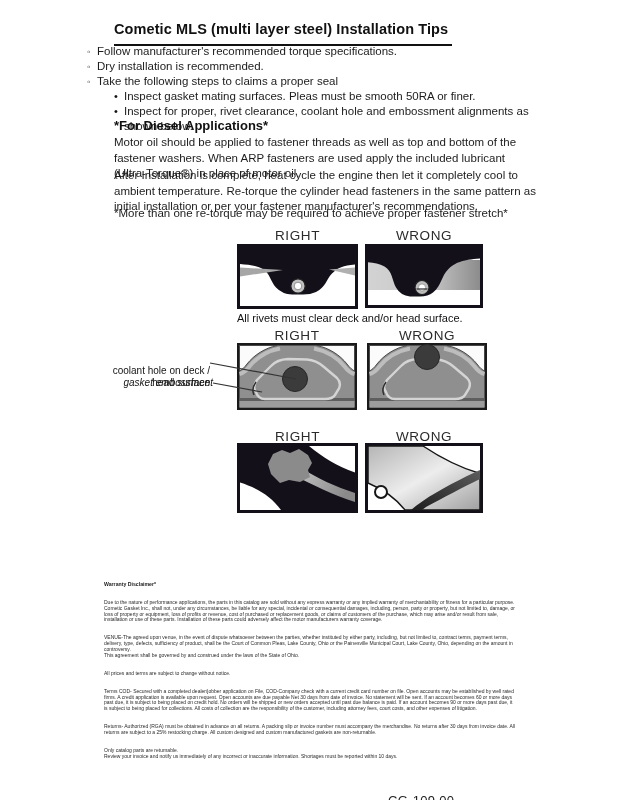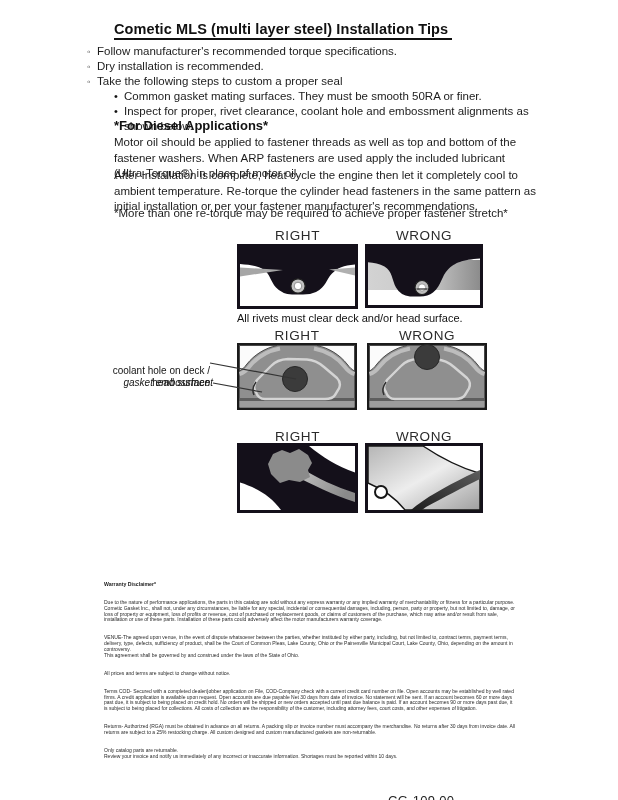--- a/index.html
+++ b/index.html
@@ -1,21 +1,21 @@
 <!DOCTYPE html>
 <html><head>
 <meta charset="utf-8">
 <style>
   html,body{margin:0;padding:0;background:#ffffff;}
   .page{position:relative;width:618px;height:800px;background:#ffffff;overflow:hidden;
         font-family:"Liberation Sans","DejaVu Sans",sans-serif;color:#1c1c1c;}
   .abs{position:absolute;}
 
   .title{font-size:14.5px;font-weight:bold;color:#111;border-bottom:2px solid #111;
-         padding-bottom:1px;padding-right:4px;letter-spacing:.1px;}
+         padding-bottom:7px;padding-right:4px;letter-spacing:.1px;}
 
   .bullets{font-size:11.5px;line-height:15px;color:#1c1c1c;}
   .brow{display:flex;align-items:flex-start;}
   .bmark{width:10px;flex:0 0 10px;font-size:10px;line-height:15px;color:#333;}
   .sub{margin-left:27px;}
   .sub .bmark{font-size:11px;color:#111;}
 
   .h2{font-size:13px;font-weight:bold;color:#111;}
   .para{font-size:11.5px;line-height:15.5px;color:#1c1c1c;}
 
@@ -43,25 +43,25 @@
     <div class="brow">
       <span class="bmark">◦</span>
       <span>Follow manufacturer's recommended torque specifications.</span>
     </div>
     <div class="brow">
       <span class="bmark">◦</span>
       <span>Dry installation is recommended.</span>
     </div>
     <div class="brow">
       <span class="bmark">◦</span>
-      <span>Take the following steps to custom a proper seal</span>
+      <span>Take the following steps to claims a proper seal</span>
     </div>
     <div class="brow sub">
       <span class="bmark">•</span>
-      <span>Common gasket mating surfaces.  They must be smooth 50RA or finer.</span>
+      <span>Inspect gasket mating surfaces.  Pleas must be smooth 50RA or finer.</span>
     </div>
     <div class="brow sub">
       <span class="bmark">•</span>
       <span>Inspect for proper, rivet clearance, coolant hole and embossment alignments as shown below.</span>
     </div>
   </div>
 
   <div class="abs h2" style="left:114px;top:118px;">*For Diesel Applications*</div>
   <div class="abs para" style="left:114px;top:135px;width:424px;">Motor oil should be applied to fastener threads as well as top and bottom of the fastener washers. When ARP fasteners are used apply the included lubricant (Ultra-Torque®) in place of motor oil.</div>
   <div class="abs para" style="left:114px;top:168px;width:424px;">After Installation is complete, heat cycle the engine then let it completely cool to ambient temperature. Re-torque the cylinder head fasteners in the same pattern as initial installation or per your fastener manufacturer's recommendations.</div>

